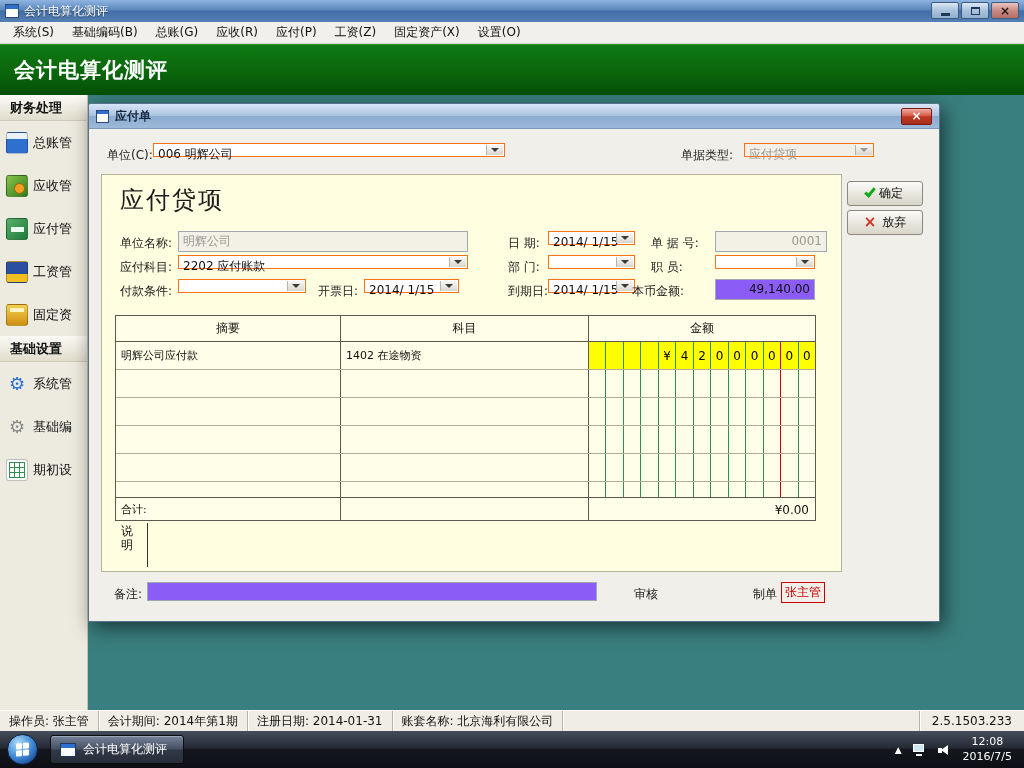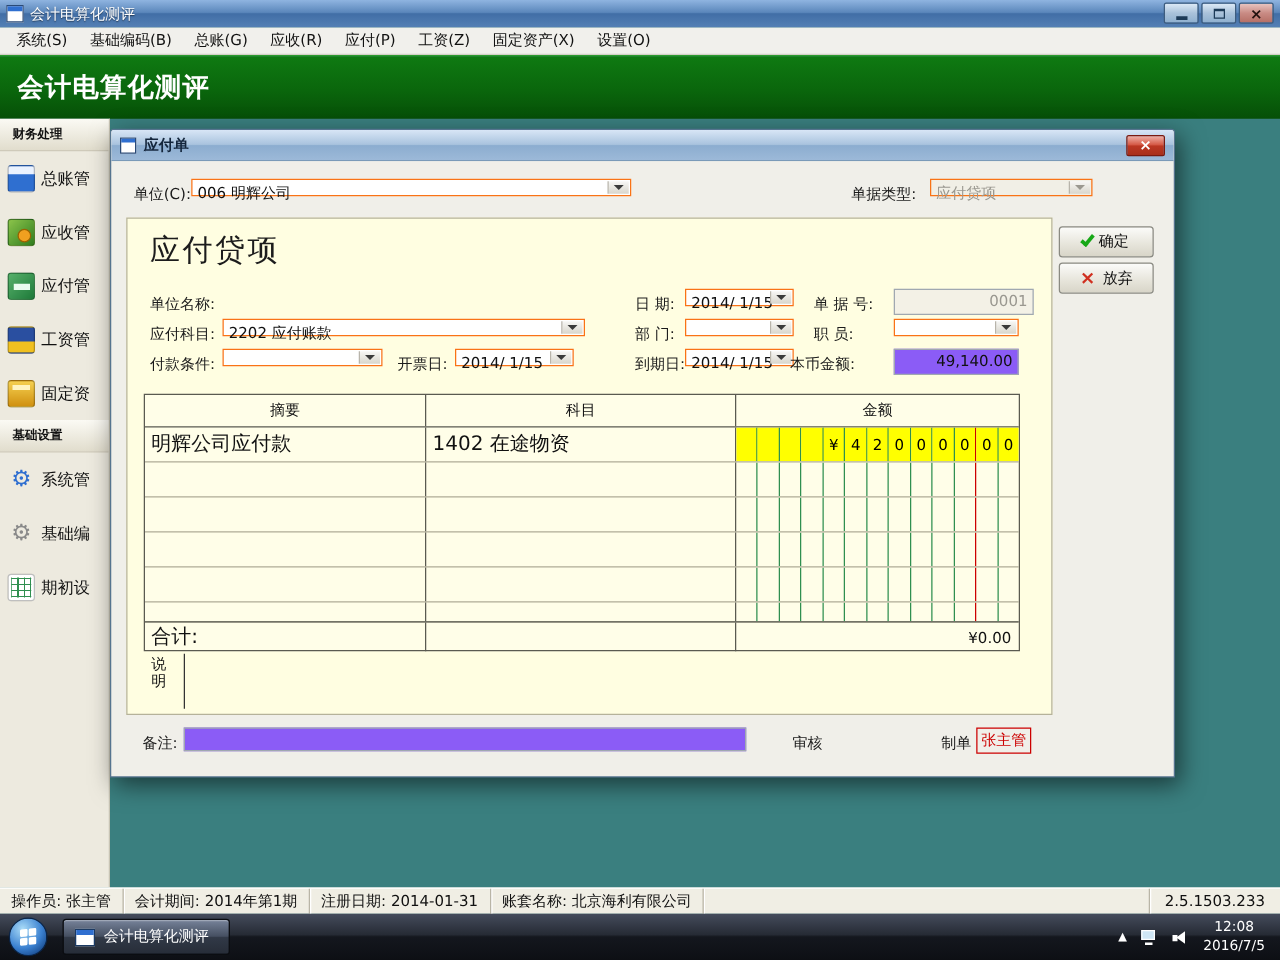--- a/index.html
+++ b/index.html
@@ -27,21 +27,21 @@
     border-bottom:1px solid #d4d0c8; display:flex; align-items:center; padding-left:4px; }
   .menu-item { padding:3px 9px; color:#111; }
 
   
   .banner { position:absolute; left:0; top:44px; width:1024px; height:51px;
     background:linear-gradient(180deg,#0f7a12 0%,#0a660c 55%,#064f07 100%); border-top:1px solid #2a9a2d; }
   .banner .banner-title { color:#fff; font-size:21px; font-weight:bold; line-height:51px; padding-left:14px; letter-spacing:1px; }
 
   
   .sidebar { position:absolute; left:0; top:95px; width:88px; height:615px; background:#edeadf; border-right:1px solid #c8c4b4; overflow:hidden; }
-  .side-header { height:26px; line-height:25px; padding-left:10px; font-weight:bold; font-size:10px;
+  .side-header { height:26px; line-height:25px; padding-left:10px; font-weight:bold; font-size:13px;
     background:linear-gradient(180deg,#fbfaf4,#e1ddcd); border-bottom:1px solid #cfcaba; white-space:nowrap; }
   .side-item { height:43px; display:flex; align-items:center; gap:5px; padding-left:6px; white-space:nowrap; overflow:hidden; }
   .tile { width:22px; height:22px; border-radius:3px; flex:0 0 auto; border:1px solid rgba(0,0,0,.25); position:relative; }
   .tile-ledger { background:linear-gradient(180deg,#eaf2ff 0 32%,#2f6fd0 32%); }
   .tile-receivable { background:linear-gradient(135deg,#8bc34a,#2f7d1f); }
   .tile-receivable::after { content:""; position:absolute; right:2px; bottom:2px; width:9px; height:9px; border-radius:50%; background:#f0a020; border:1px solid #9a6200; }
   .tile-payable { background:linear-gradient(135deg,#57b06a,#1e7a3a); }
   .tile-payable::after { content:""; position:absolute; left:4px; top:8px; width:13px; height:5px; background:#eafbef; }
   .tile-salary { background:linear-gradient(180deg,#2a4fa0 0 58%,#f0c020 58%); }
   .tile-assets { background:linear-gradient(180deg,#f5d050,#d09010); }
@@ -117,21 +117,21 @@
   .vtable { position:absolute; left:13px; top:140px; width:701px; height:206px; border:1px solid #5a5a50; background:#fffee8; }
   .thead,.trow { display:flex; width:100%; }
   .thead { height:26px; border-bottom:1px solid #5a5a50; }
   .trow { height:28px; border-bottom:1px solid #b0ac96; }
   .trow.short { height:16px; }
   .trow.total { height:24px; border-bottom:none; border-top:1px solid #5a5a50; margin-top:-1px; }
   .tcell { border-right:1px solid #5a5a50; height:100%; overflow:hidden; }
   .tcell:last-child { border-right:none; }
   .c1 { width:225px; } .c2 { width:248px; } .c3 { flex:1; }
   .thead .tcell { display:flex; align-items:center; justify-content:center; font-size:12px; }
-  .cell-txt { display:flex; align-items:center; padding-left:5px; font-size:16px; }
+  .cell-txt { display:flex; align-items:center; padding-left:5px; font-size:11px; }
   .cell-num { display:flex; align-items:center; justify-content:flex-end; padding-right:6px; font-size:12px; }
   .amt-grid { display:flex; width:100%; height:100%; }
   .amt-cell { flex:1; border-right:1px solid #2f8f4f; display:flex; align-items:center; justify-content:center; font-size:12px; color:#000; }
   .amt-cell.dec-line { border-right:1px solid #cc0000; }
   .amt-cell:last-child { border-right:none; }
   .amt-grid.filled .amt-cell { background:#ffff00; }
 
   .note-area { position:absolute; left:13px; top:348px; width:701px; height:46px; }
   .note-label { position:absolute; left:6px; top:2px; font-size:12px; line-height:1.15; }
   .note-label span { display:block; }
@@ -237,20 +237,21 @@
       <span class="combo-text">应付贷项</span>
       <span class="combo-arrow">
           <i class="tri"></i>
         </span>
     </div>
 
     <div class="panel">
       <div class="panel-title">应付贷项</div>
 
       <span class="dlbl" style="left:18px;top:60px;">单位名称:</span>
+      <div class="tbox gray" style="left:76px;top:56px;width:290px;">明辉公司</div>
       <span class="dlbl" style="left:406px;top:60px;">日  期:</span>
       <div class="combo" style="left:446px;top:56px;width:87px;">
         <span class="combo-text">2014/ 1/15</span>
         <span class="combo-arrow">
             <i class="tri"></i>
           </span>
       </div>
       <span class="dlbl" style="left:549px;top:60px;">单 据 号:</span>
       <div class="tbox gray num" style="left:613px;top:56px;width:112px;">0001</div>
 

